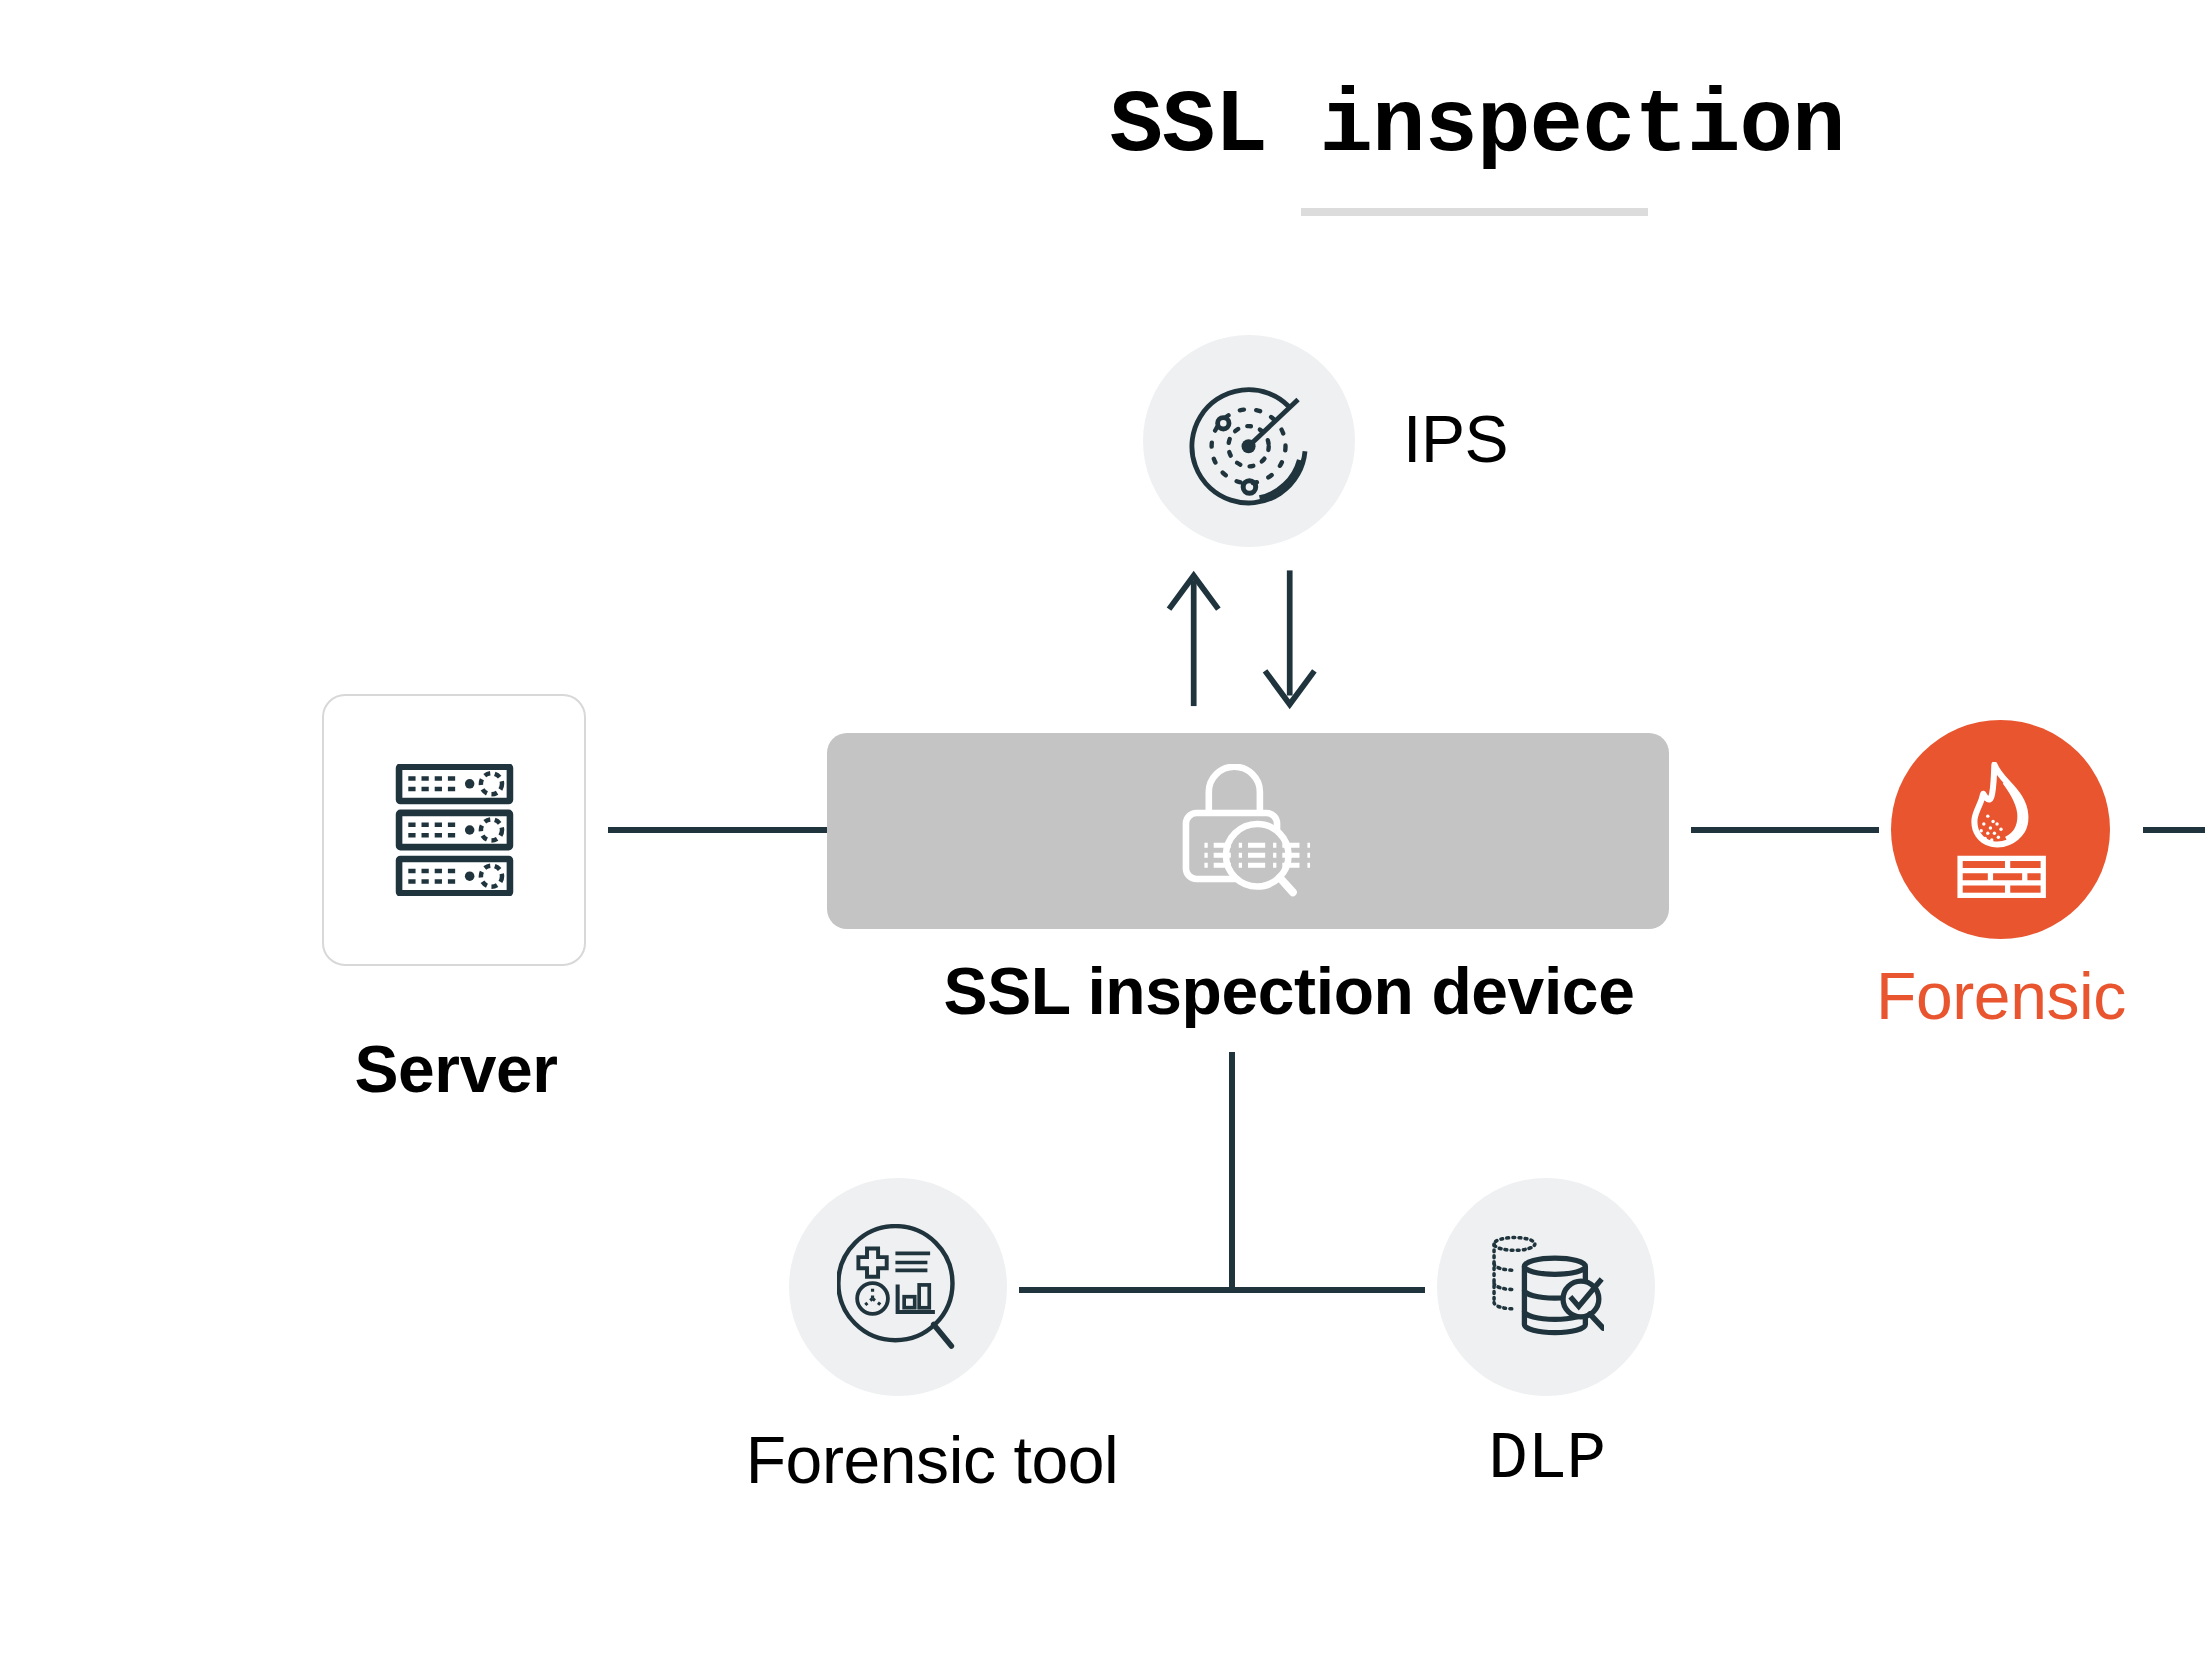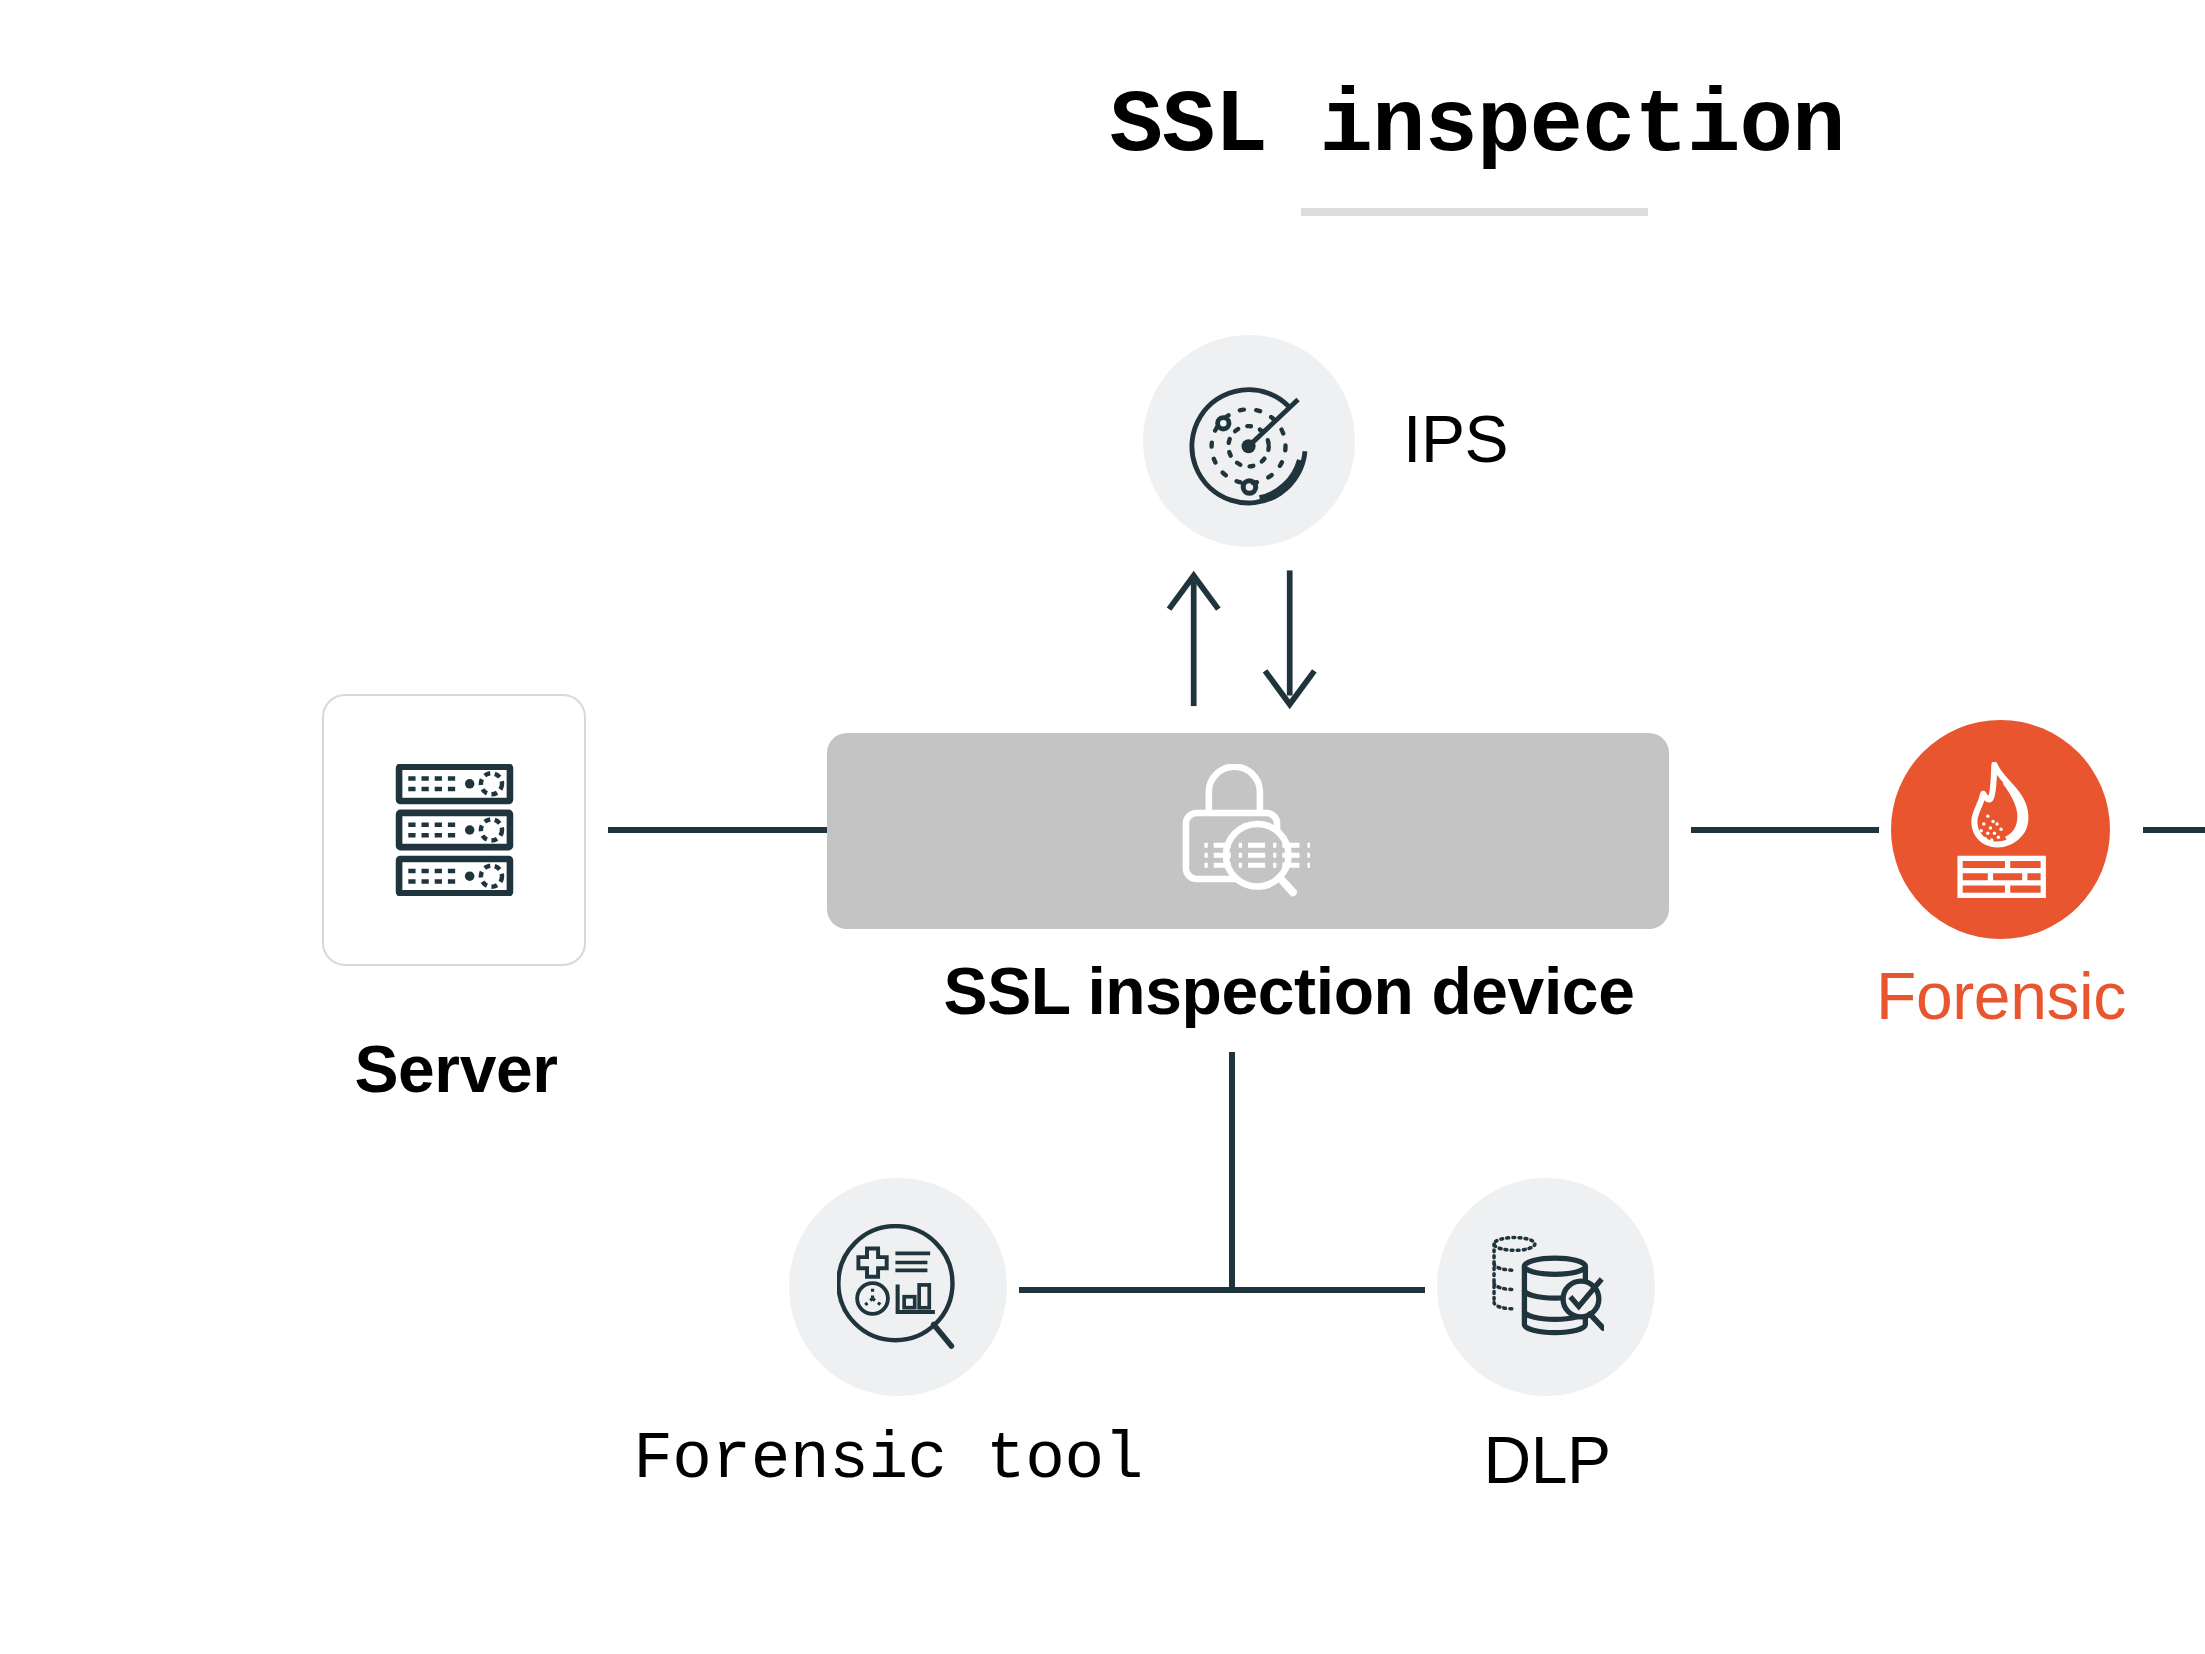--- a/index.html
+++ b/index.html
@@ -194,36 +194,36 @@
       <g class="sd fn" stroke-width="2.6" stroke-dasharray="2.5 3">
         <line x1="28.9" y1="60.4" x2="28.9" y2="51"></line>
         <line x1="28.9" y1="60.4" x2="35.5" y2="65.5"></line>
         <line x1="28.9" y1="60.4" x2="23" y2="65.5"></line>
       </g>
       <path class="sd fn" stroke-width="3.3" d="M49.3,48.9 V71.4 H79.6"></path>
       <rect class="sd fn" stroke-width="3" x="54.6" y="58.9" width="8.6" height="8.9"></rect>
       <rect class="sd fn" stroke-width="3" x="66.8" y="49.3" width="8.2" height="18.6"></rect>
     </svg>
   </div>
-  <div class="abs node-label" style="left:888px;top:1427px;font-family:Liberation Mono, monospace;">Forensic tool</div>
+  <div class="abs node-label" style="left:932px;top:1427px;">Forensic tool</div>
 
   <div class="abs circle-node" style="left:1437px;top:1178px;width:218px;height:218px;">
     <svg width="115" height="106" viewBox="0 0 104 96">
       <g class="sd fn" stroke-width="3.2" stroke-dasharray="1.6 3.8" stroke-linecap="round">
         <ellipse cx="23" cy="9" rx="18.5" ry="5.8"></ellipse>
         <line x1="4.5" y1="9" x2="4.5" y2="62"></line>
         <path d="M4.5,27 a18.5,5.8 0 0 0 18.5,5.8"></path>
         <path d="M4.5,44.5 a18.5,5.8 0 0 0 18.5,5.8"></path>
         <path d="M4.5,62 a18.5,5.8 0 0 0 18.5,5.8"></path>
       </g>
       <path class="sd fcirc" stroke-width="4.8" d="M32,29.2 V82 a27.6,7.3 0 0 0 55.2,0 V29.2"></path>
       <ellipse class="sd fcirc" stroke-width="4.8" cx="59.6" cy="29.2" rx="27.6" ry="7.3"></ellipse>
       <path class="sd fn" stroke-width="4.8" d="M32,50.8 a27.6,7.3 0 0 0 55.2,0"></path>
       <path class="sd fn" stroke-width="4.8" d="M32,70 a27.6,7.3 0 0 0 55.2,0"></path>
       <circle class="sd fcirc" stroke-width="4.8" cx="83.2" cy="58.8" r="16.2"></circle>
       <polyline class="sd fn" stroke-width="4.8" points="73.6,56.8 81.2,65.6 102,40.8"></polyline>
       <line class="sd" stroke-width="5" stroke-linecap="round" x1="91.2" y1="72.4" x2="103.2" y2="85.2"></line>
     </svg>
   </div>
-  <div class="abs node-label" style="left:1547px;top:1427px;">DLP</div>
+  <div class="abs node-label" style="left:1547px;top:1427px;font-family:Liberation Mono, monospace;">DLP</div>
 
 </div>
 
 
 </body></html>

